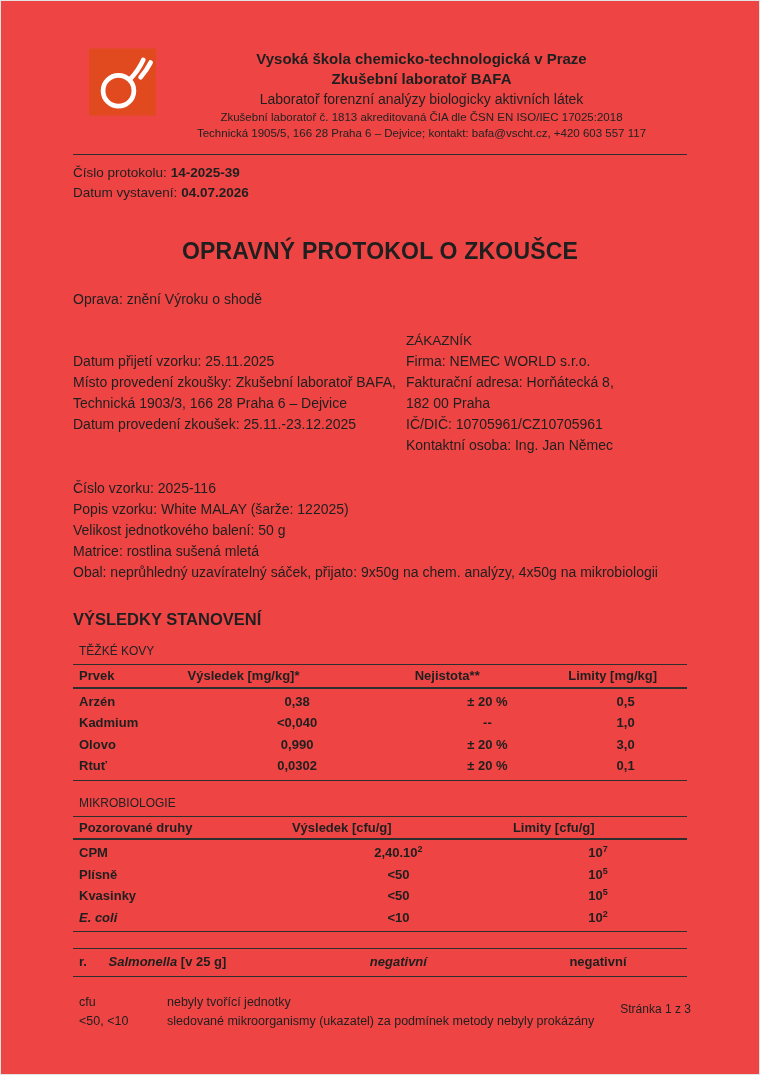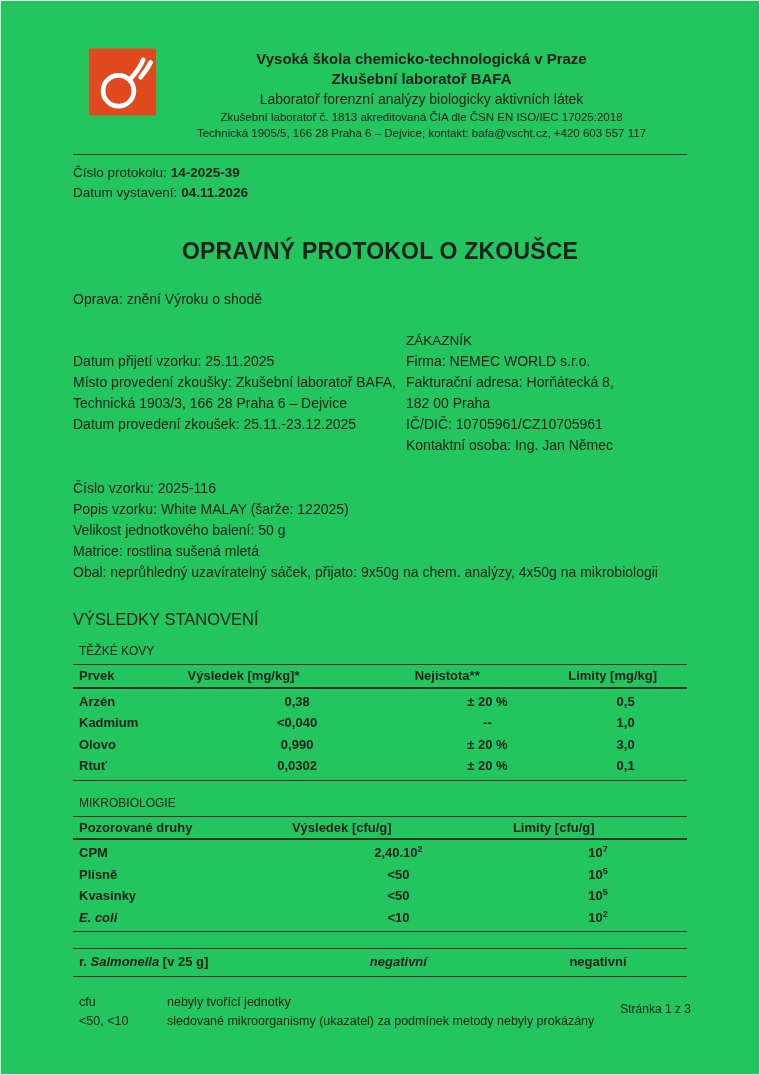--- a/index.html
+++ b/index.html
@@ -6,21 +6,21 @@
   body {
     width:760px; height:1075px;
     font-family:"Liberation Sans", sans-serif;
     color:#1f1f1f;
     -webkit-font-smoothing:antialiased;
   }
   .page {
     position:relative;
     width:760px; height:1075px;
     box-sizing:border-box;
-    background:#22c55e;
+    background:#ef4444;
     border:1px solid #e3e3e3;
     overflow:hidden;
   }
   .content { padding:0 72px; }
 
   
   .header { display:flex; align-items:flex-start; margin-top:46px; }
   .logo { width:67px; height:70px; margin-left:16px; flex:0 0 auto; }
   .logo svg { display:block; width:100%; height:100%; }
   .header-text { flex:1; text-align:center; padding-top:2px; }
@@ -49,39 +49,39 @@
   .two-col { display:flex; margin-top:20px; font-size:14px; line-height:21px; }
   .col-left { width:333px; padding-top:21px; }
   .col-right { flex:1; }
   .customer-heading { font-size:13.5px; }
   .text-line { white-space:nowrap; }
 
   
   .sample-block { margin-top:22px; font-size:14px; line-height:21px; }
 
   
-  .results-heading { margin:27px 0 0 0; font-size:16.5px; font-weight:400; }
+  .results-heading { margin:27px 0 0 0; font-size:16.5px; font-weight:700; }
   .table-caption { margin:15px 0 6px 6px; font-size:12px; color:#222; }
   table { width:100%; border-collapse:collapse; table-layout:fixed; }
   .data-table { border-top:1.8px solid #2e2e2e; border-bottom:1.8px solid #2e2e2e; }
   .data-table thead tr { border-bottom:2.2px solid #2e2e2e; }
   th, td { padding:2px 4px; font-size:13px; line-height:17.5px;font-weight:bold; }
   th { font-weight:700; text-align:left; }
   th.c-left, td.c-left { text-align:left; padding-left:6px; }
   td { text-align:center; }
   tbody tr:first-child td { padding-top:4px; }
   tbody tr:last-child td { padding-bottom:5px; }
   sup { font-size:9px; vertical-align:super; line-height:0; }
 
   .hm-col1 { width:18%; } .hm-col2 { width:37%; } .hm-col3 { width:25%; } .hm-col4 { width:20%; }
   .mb-col1 { width:35%; } .mb-col2 { width:36%; } .mb-col3 { width:29%; }
 
   .salm-table { margin-top:16px; border-top:1.8px solid #2e2e2e; border-bottom:1.8px solid #2e2e2e; }
   .salm-table td { padding-top:3px; padding-bottom:4px; }
-  .it { font-style:italic; }
+  .it { font-style:italic;margin-left:18px; }
 
   
   .footnotes { margin:16px 0 0 6px; display:grid; grid-template-columns:88px 1fr; row-gap:0; font-size:12.5px; line-height:19px; }
 
   
   .footer {
     position:absolute; right:68px; bottom:58px;
     font-size:12px; color:#1f1f1f;
   }
 </style>
@@ -111,21 +111,21 @@
       </div>
     </header>
 
     <hr class="rule">
 
     <div class="proto-meta">
       <div>
         <span>Číslo protokolu:</span><strong>14-2025-39</strong>
       </div>
       <div>
-        <span>Datum vystavení:</span><strong>04.11.2026</strong>
+        <span>Datum vystavení:</span><strong>04.07.2026</strong>
       </div>
     </div>
 
     <h1 class="title">OPRAVNÝ PROTOKOL O ZKOUŠCE</h1>
 
     <p class="intro-line">Oprava: znění Výroku o shodě</p>
 
     <div class="two-col">
       <div class="col-left">
           <div class="text-line">Datum přijetí vzorku: 25.11.2025</div>

